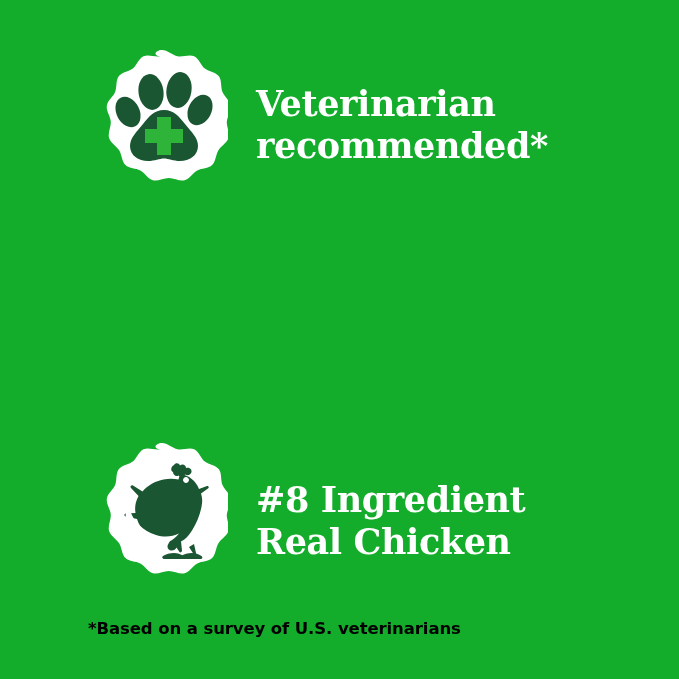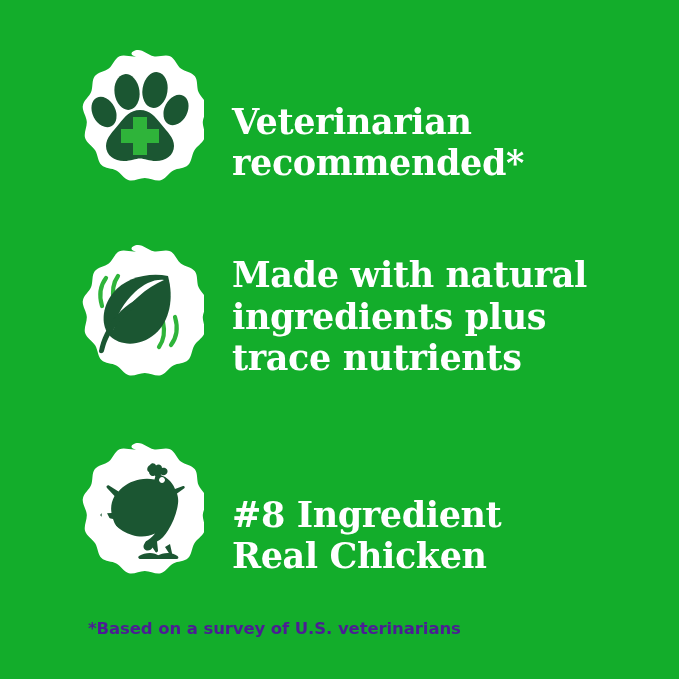--- a/index.html
+++ b/index.html
@@ -17,22 +17,22 @@
 
   .panel {
     position: absolute;
     inset: 0;
     background: #13AD2B;
   }
 
   .feature-row {
     position: absolute;
     display: flex;
-    align-items: flex-end;
-    left: 72px;
+    align-items: center;
+    left: 96px;
   }
 
   .row-1 { top: 48px; }
   .row-2 { top: 243px; }
   .row-3 { top: 441px; }
 
   .badge {
     width: 132px;
     height: 136px;
     flex: 0 0 132px;
@@ -51,21 +51,21 @@
     white-space: pre-line;
     padding-top: 18px;
   }
   .row-2 .feature-text { padding-top: 10px; }
   .row-3 .feature-text { padding-top: 24px; }
 
   .footnote {
     position: absolute;
     left: 88px;
     top: 619px;
-    color: #4c1d95;
+    color: #000000;
     font-family: "DejaVu Sans", "Liberation Sans", sans-serif;
     font-weight: bold;
     font-size: 16.5px;
     letter-spacing: -0.1px;
   }
 </style>
 </head>
 <body>
 
 <div class="panel">
@@ -120,87 +120,20 @@
             c6-7.5 11-14 21-14 Z"></path>
           <path fill="#2FB43A" d="
             M61 69 h14 v12 h12 v14 h-12 v12 h-14 v-12 h-12 v-14 h12 z"></path>
         </g>
       </svg>
     </div>
     <div class="feature-text">Veterinarian
 recommended*</div>
   </div>
 
-  <div class="feature-row row-2">
-    <div class="badge">
-      <svg viewBox="0 0 132 136" xmlns="http://www.w3.org/2000/svg">
-        <g>
-          <path fill="#FFFFFF" d="
-            M66 2
-            c5.6 0 10.3 5.2 15.6 6.2
-            c5.4 1 11.6-2.2 16.5 0
-            c4.9 2.2 6.6 9 10.7 12.3
-            c4.1 3.3 11 3.6 14.1 7.8
-            c3.1 4.2 1.6 10.9 3.6 15.8
-            c1.9 4.8 7.6 8.5 8.3 13.8
-            c0.7 5.2-3.6 10.4-4 15.8
-            c-0.3 5.4 3.2 11.2 1.7 16.2
-            c-1.5 5-7.6 8.1-10.2 12.5
-            c-2.6 4.4-2.6 11.2-6.2 14.7
-            c-3.6 3.5-10.4 3.1-14.8 5.5
-            c-4.4 2.4-7.7 8.4-12.6 9.6
-            c-4.9 1.3-10.5-2.3-15.9-2.3
-            c-5.4 0-11 3.6-15.9 2.3
-            c-4.9-1.2-8.2-7.2-12.6-9.6
-            c-4.4-2.4-11.2-2-14.8-5.5
-            c-3.6-3.5-3.6-10.3-6.2-14.7
-            c-2.6-4.4-8.7-7.5-10.2-12.5
-            c-1.5-5 2-10.8 1.7-16.2
-            c-0.4-5.4-4.7-10.6-4-15.8
-            c0.7-5.3 6.4-9 8.3-13.8
-            c2-4.9 0.5-11.6 3.6-15.8
-            c3.1-4.2 10-4.5 14.1-7.8
-            c4.1-3.3 5.8-10.1 10.7-12.3
-            c4.9-2.2 11.1 1 16.5 0
-            C55.7 7.2 60.4 2 66 2 Z"></path>
-        </g>
-        <g fill="none" stroke="#2FB43A" stroke-width="4.2" stroke-linecap="round">
-          <path d="M30 63 C27 53 28 43 34 35"></path>
-          <path d="M42 58 C40 49 41 40 46 33"></path>
-          <path d="M103 74 C106 84 105 94 99 102"></path>
-          <path d="M91 79 C93 88 92 97 87 104"></path>
-        </g>
-        <g>
-          <path fill="#1B5632" d="
-            M96 33
-            c6 22 2 45-13 58
-            c-15 13-35 12-45 2
-            c-9-9-9-28 3-43
-            c12-15 35-21 55-17 Z"></path>
-          <path fill="#FFFFFF" d="
-            M92 37
-            c-18 8-34 22-45 39
-            c-2 3-4 7-6 11
-            c3-14 11-28 22-38
-            c9-8 19-13 29-12 Z"></path>
-          <path fill="#1B5632" d="
-            M64 64
-            c-12 8-22 19-28 32
-            c-2 4-3 8-4 12
-            c-1 3-5 3-5 0
-            c1-6 3-12 6-18
-            c7-14 17-25 29-32
-            c3-2 5 4 2 6 Z"></path>
-        </g>
-      </svg>
-    </div>
-    <div class="feature-text">Made with natural
-ingredients plus
-trace nutrients</div>
-  </div>
 
   <div class="feature-row row-3">
     <div class="badge">
       <svg viewBox="0 0 132 136" xmlns="http://www.w3.org/2000/svg">
         <g>
           <path fill="#FFFFFF" d="
             M66 2
             c5.6 0 10.3 5.2 15.6 6.2
             c5.4 1 11.6-2.2 16.5 0
             c4.9 2.2 6.6 9 10.7 12.3

